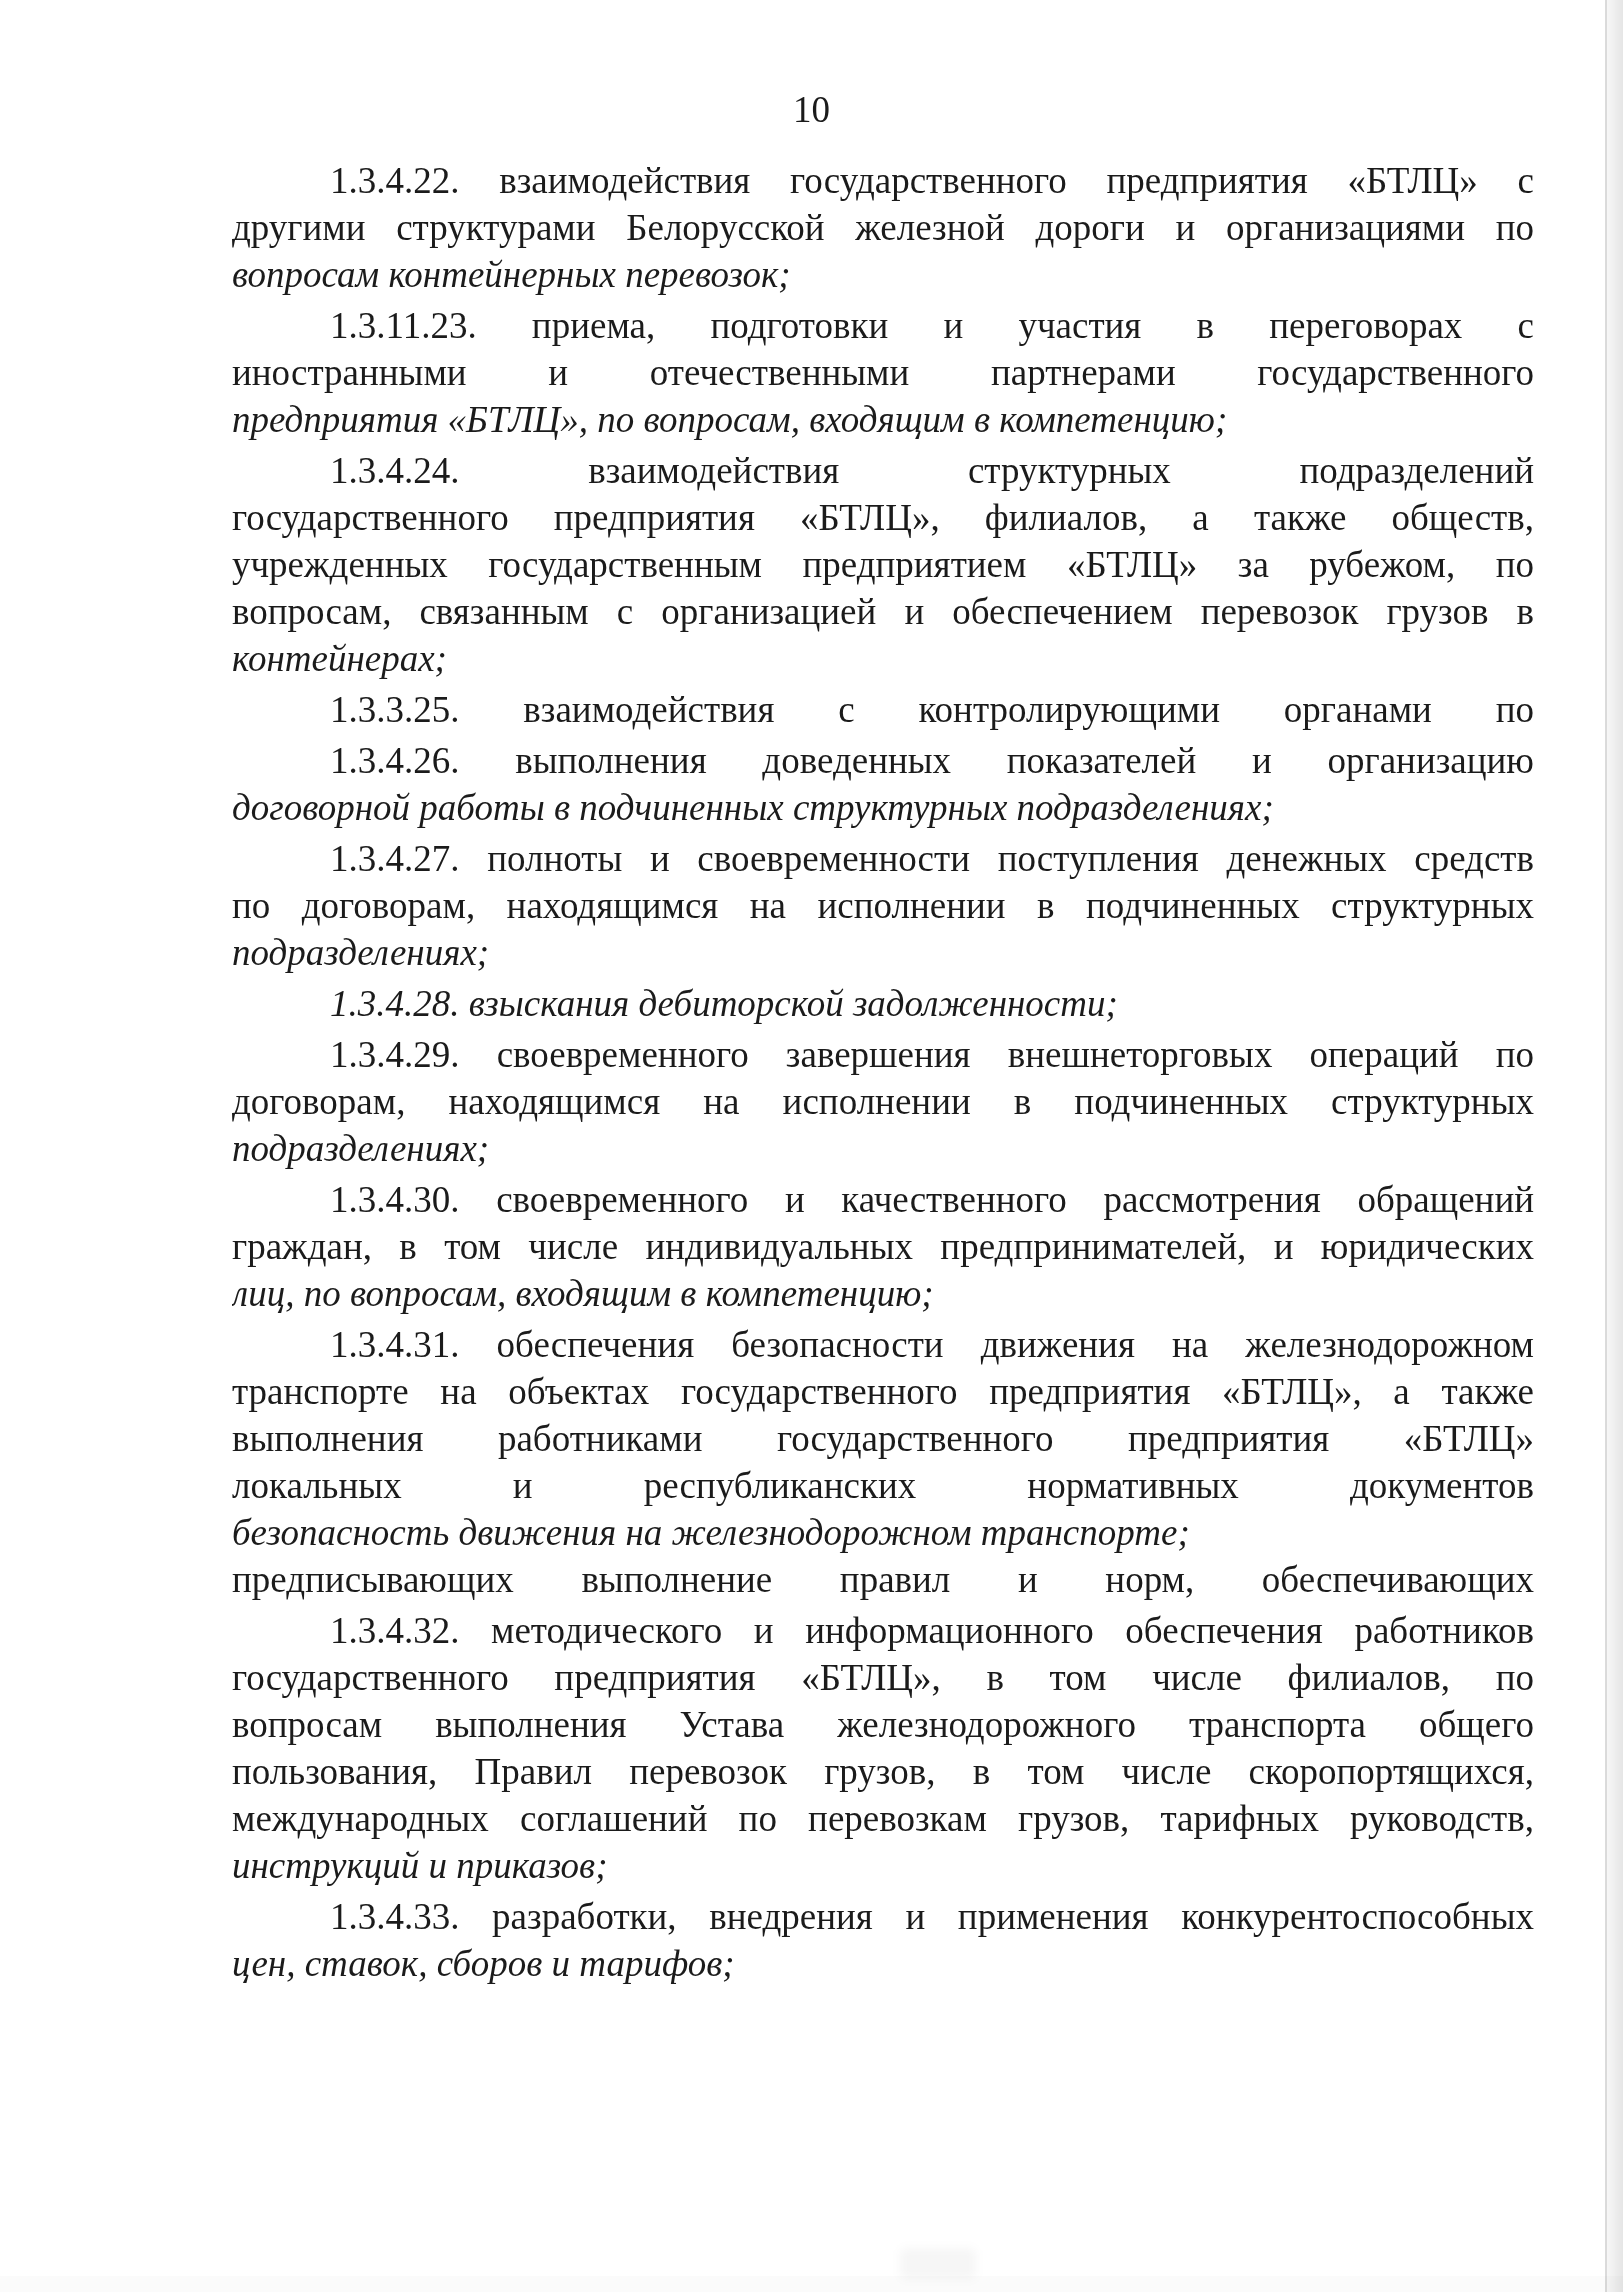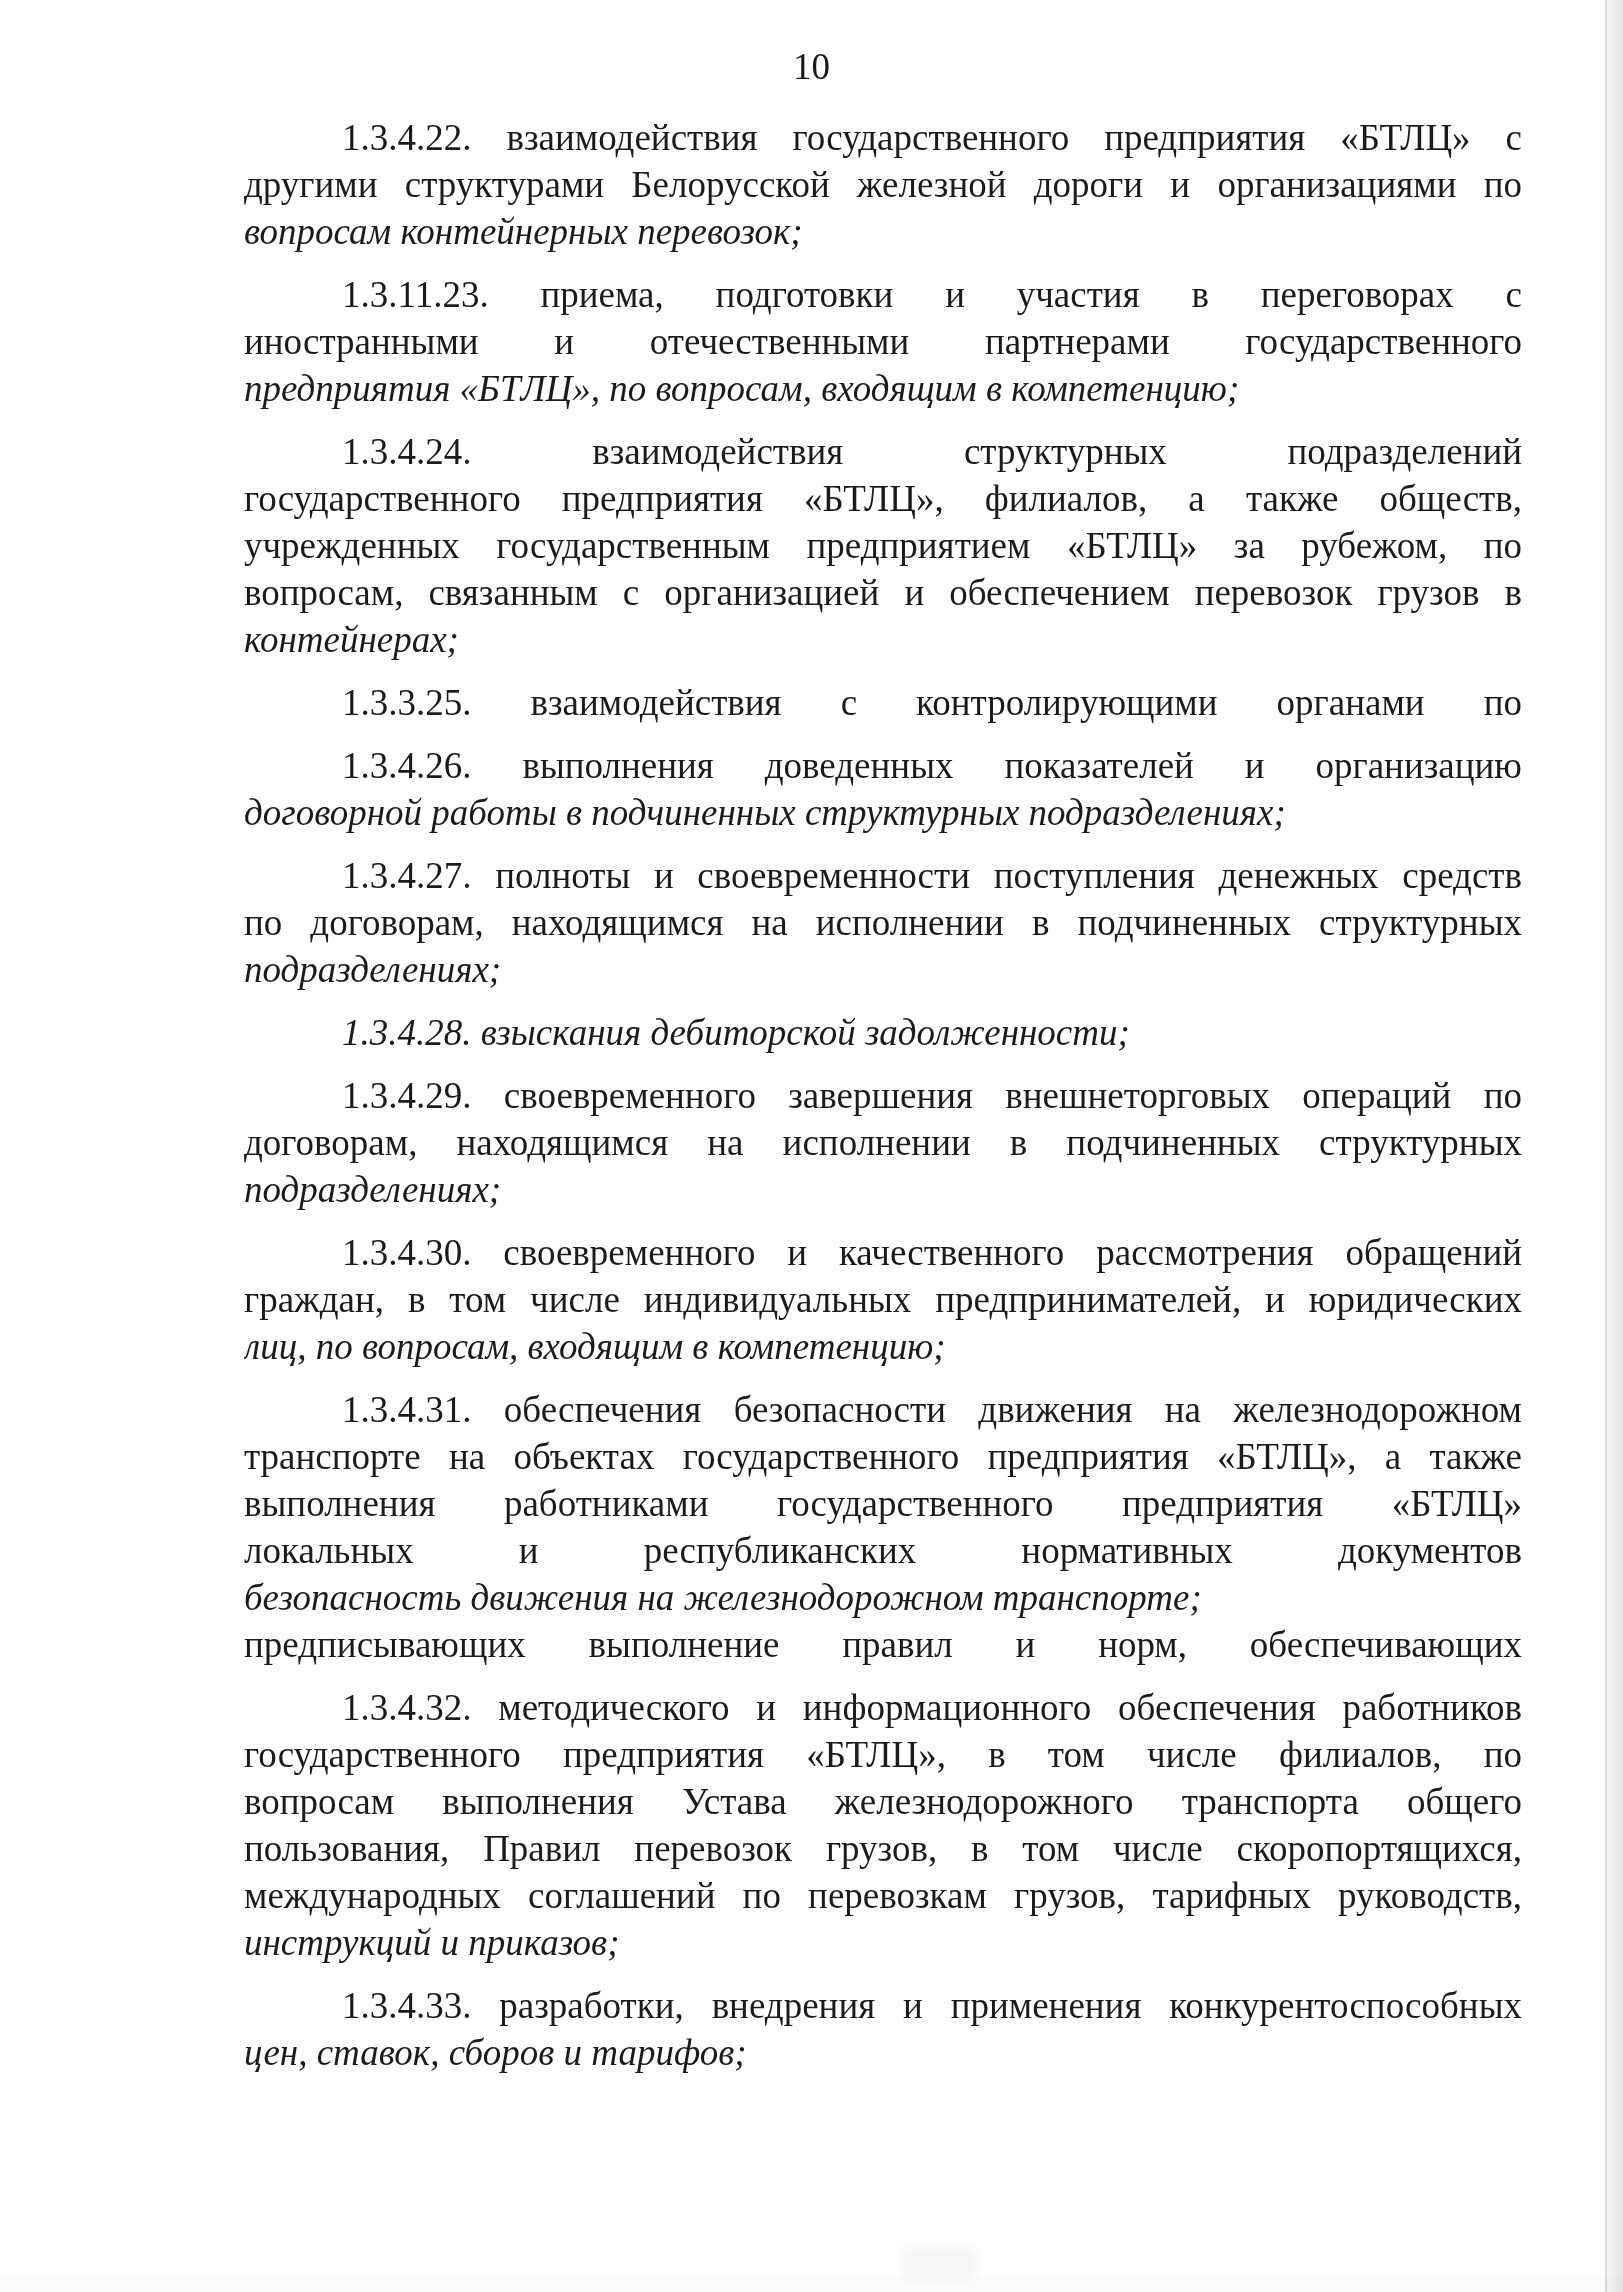--- a/index.html
+++ b/index.html
@@ -11,34 +11,34 @@
   .page {
     position: relative;
     width: 1623px;
     height: 2293px;
     background: var(--paper, #ffffff);
     color: var(--ink, #1b1b1b);
     font-family: "Liberation Serif", "DejaVu Serif", serif;
     overflow: hidden;
   }
   .page-number {
-    padding-top: 43px;
+    padding-top: 86px;
     width: 1623px;
     text-align: center;
     font-size: 37px;
     line-height: 47px;
   }
   .doc-body {
     margin-top: 23.5px;
     margin-left: 228px;
     width: 1310px;
     font-size: 37px;
     line-height: 47px;
   }
-  .paragraph { margin: 16px; padding: 0; }
+  .paragraph { margin: 4px; padding: 0; }
   .line {
     height: 47px;
     max-height: 47px;
     overflow: hidden;
     text-align: justify;
     text-align-last: justify;
   }
   .line.first { text-indent: 98px; }
   .line.last {
     text-align: left;

